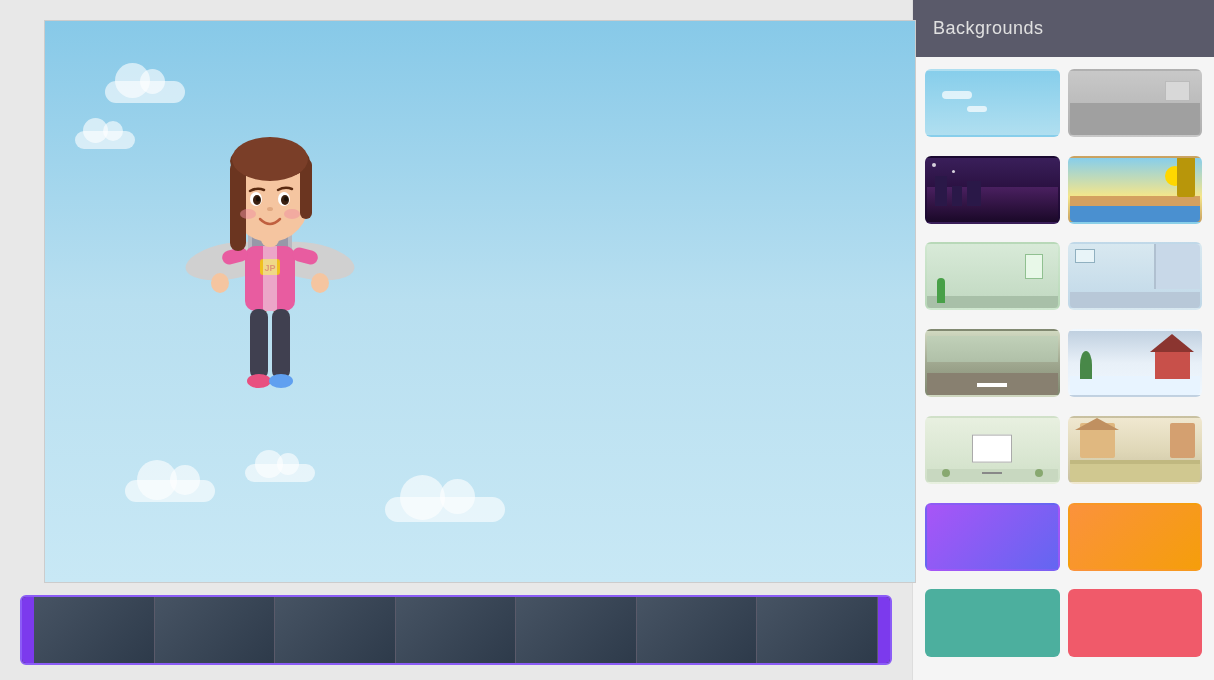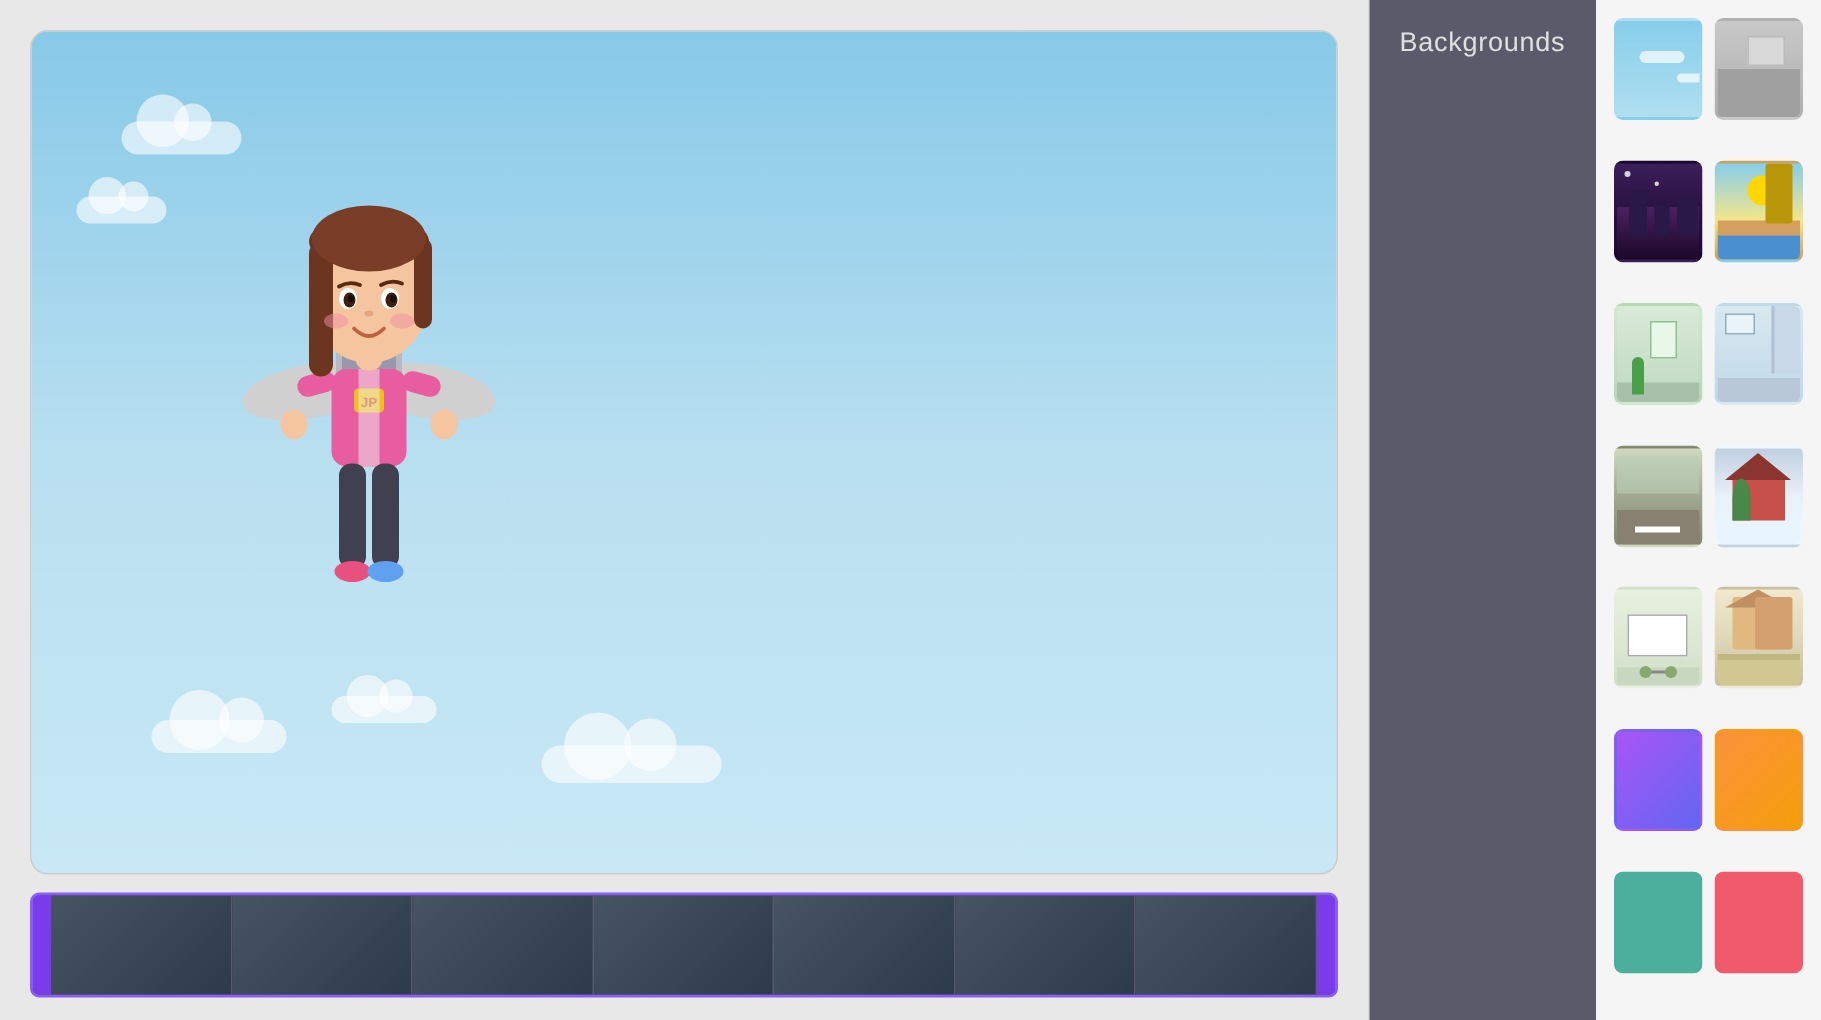--- a/index.html
+++ b/index.html
@@ -18,25 +18,26 @@
       display: flex;
       flex-direction: column;
       padding: 20px 20px 15px 20px;
       background: #e8e8e8;
     }
 
     
     .preview-canvas {
       width: 100%;
       flex: 1;
-      border-radius: 12px;
+      border-radius: 0;
       overflow: hidden;
       position: relative;
       background: linear-gradient(160deg, #a8d8f0 0%, #c5e8f8 40%, #b0d8f0 100%);
       border: 1px solid #ccc;
+      margin-left: 24px;
     }
 
     
     .sky-bg {
       position: absolute;
       inset: 0;
       background: linear-gradient(180deg, #87c9e8 0%, #b8dff0 50%, #c8e8f5 100%);
     }
 
     
@@ -168,21 +169,21 @@
       border-radius: 0 4px 4px 0;
       flex-shrink: 0;
       cursor: ew-resize;
     }
 
     
     .right-panel {
       width: 302px;
       background: #f5f5f5;
       display: flex;
-      flex-direction: row;
+      flex-direction: column;
       border-left: 1px solid #ddd;
     }
 
     .panel-header {
       background: #5a5a6a;
       color: #e0e0e0;
       padding: 18px 20px;
       font-size: 18px;
       font-weight: 500;
       letter-spacing: 0.5px;

